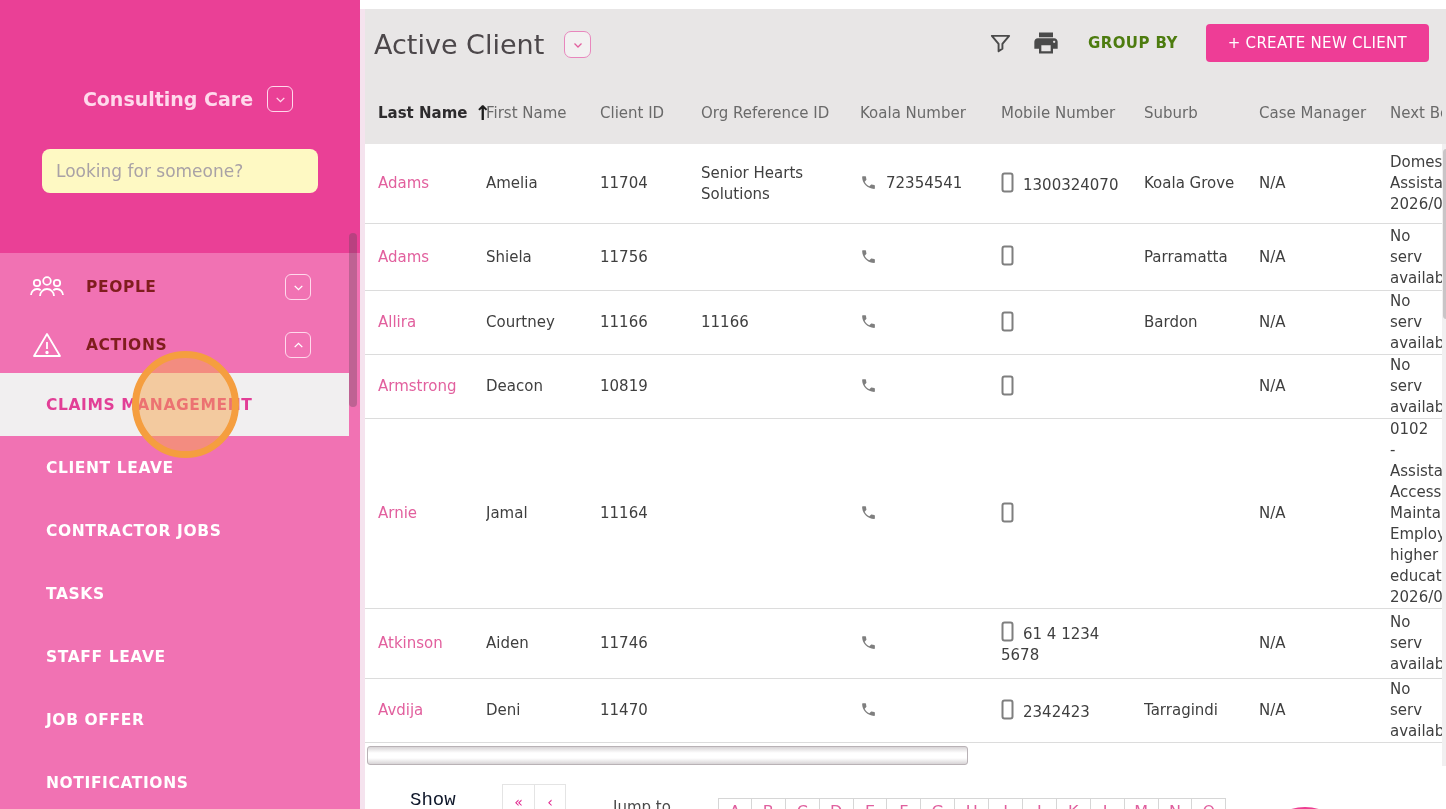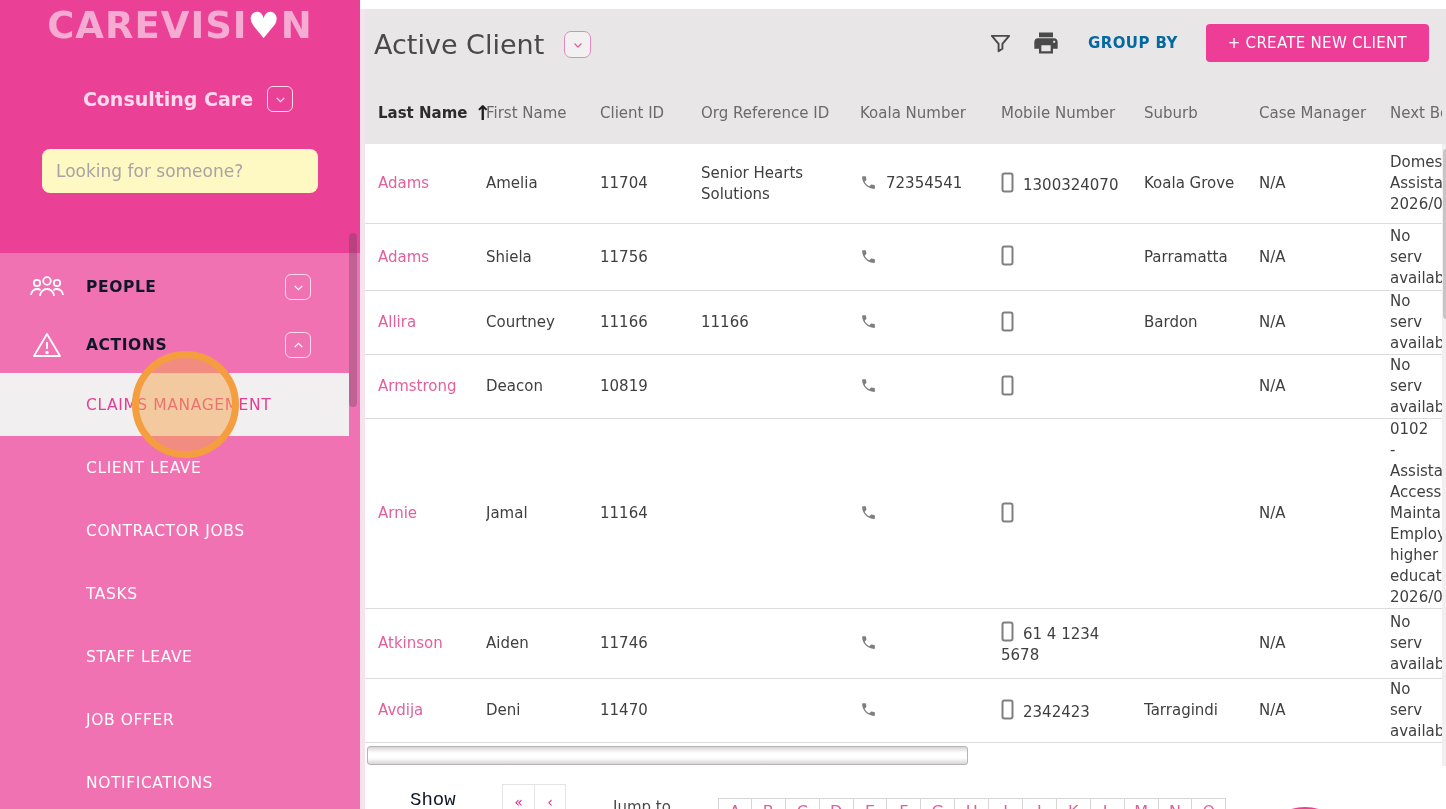--- a/index.html
+++ b/index.html
@@ -18,27 +18,27 @@
   .chev-box { width:26px; height:26px; border:1.5px solid #ffd9ec; border-radius:6px;
               display:inline-flex; align-items:center; justify-content:center; }
   .search-wrap { position:absolute; top:149px; left:42px; width:276px; }
   .search-wrap input { width:276px; height:44px; border:none; border-radius:8px; background:#fef9c3;
                        font-size:17px; color:#555; padding:0 14px; outline:none;
                        font-family:"DejaVu Sans","Liberation Sans",sans-serif; }
   .search-wrap input::placeholder { color:#a9a2a6; }
 
   .menu-item { position:absolute; left:0; width:349px; height:58px; display:flex; align-items:center; cursor:pointer; }
   .menu-item .mi-icon { position:absolute; left:28px; width:38px; display:flex; justify-content:center; }
-  .menu-item .mi-label { position:absolute; left:86px; color:#0f172a; font-size:15.5px; font-weight:600; letter-spacing:.6px; }
+  .menu-item .mi-label { position:absolute; left:86px; color:#7f1d1d; font-size:15.5px; font-weight:600; letter-spacing:.6px; }
   .menu-item .mi-chev { position:absolute; right:38px; }
   .mi-people { top:258px; }
   .mi-actions { top:316px; }
 
   .submenu-item { position:absolute; left:0; width:349px; height:63px; display:flex; align-items:center; cursor:pointer; }
-  .submenu-item span { margin-left:86px; color:#fff; font-size:15.5px; font-weight:400; letter-spacing:.6px; }
+  .submenu-item span { margin-left:46px; color:#fff; font-size:15.5px; font-weight:700; letter-spacing:.6px; }
   .submenu-item.active { background:#f1eff0; }
   .submenu-item.active span { color:#e23e96; }
   .sm-0 { top:373px; } .sm-1 { top:436px; } .sm-2 { top:499px; } .sm-3 { top:562px; }
   .sm-4 { top:625px; } .sm-5 { top:688px; } .sm-6 { top:751px; }
 
   .sidebar-thumb { position:absolute; left:349px; top:233px; width:8px; height:174px;
                    background:rgba(95,70,88,.35); border-radius:4px; }
 
   .click-indicator { position:absolute; left:132px; top:351px; width:107px; height:107px; border-radius:50%;
                      border:7px solid #f59e3f; background:rgba(246,166,77,.5); z-index:30; pointer-events:none; }
@@ -46,21 +46,21 @@
   
   .main { position:absolute; left:360px; top:9px; width:1086px; height:809px; background:#fff;
           border-left:5px solid #f5e3ee; }
   .topbar { position:absolute; left:0; top:0; width:1086px; height:135px; background:#e8e6e6; }
   .title-row { position:absolute; left:9px; top:20px; display:flex; align-items:center; gap:20px; }
   .page-title { font-size:27px; color:#4c474a; }
   .title-chev { width:27px; height:27px; border:1.5px solid #e887bd; border-radius:7px;
                 background:rgba(255,255,255,.45); display:inline-flex; align-items:center; justify-content:center; cursor:pointer; }
   .topbar-actions { position:absolute; right:22px; top:15px; height:38px; display:flex; align-items:center; gap:20px; }
   .icon-btn { display:inline-flex; align-items:center; justify-content:center; cursor:pointer; }
-  .groupby { color:#0369a1; font-size:15px; font-weight:bold; letter-spacing:.4px; margin:0 8px; cursor:pointer; }
+  .groupby { color:#4d7c0f; font-size:15px; font-weight:bold; letter-spacing:.4px; margin:0 8px; cursor:pointer; }
   .create-btn { height:38px; padding:0 22px; background:#ee3d96; color:#fff; border:none; border-radius:4px;
                 font-size:15px; letter-spacing:.3px; cursor:pointer; font-family:"DejaVu Sans","Liberation Sans",sans-serif; }
 
   .grid { display:grid; grid-template-columns:108px 114px 101px 159px 141px 143px 115px 131px 52px; padding-left:13px; }
   .col-headers { position:absolute; left:0; top:72px; width:1077px; height:63px; align-items:center; }
   .col-h { font-size:15px; color:#6a6a6a; padding-right:16px; white-space:nowrap; overflow:hidden; }
   .col-h.sorted { color:#2d2b2d; font-weight:bold; display:flex; align-items:center; gap:7px; overflow:visible; }
   .sort-arrow { font-size:20px; color:#1d1d1d; font-weight:bold; line-height:1; }
 
   .tbody { position:absolute; left:0; top:135px; width:1077px; }
@@ -97,21 +97,20 @@
   .vscroll { position:absolute; left:1077px; top:135px; width:9px; height:622px; background:#f1eff0; }
   .vscroll .vthumb { position:absolute; left:1px; top:5px; width:7px; height:170px; background:#c9c5c7; border-radius:4px; }
 </style>
 </head>
 <body>
 
 <div class="app">
 
   <aside class="sidebar">
     <div class="sidebar-top">
-      <div class="logo"><span>CAREVISI</span><span class="heart">♥</span><span>N</span></div>
       <div class="org-row">
         <span class="org-label">Consulting Care</span>
         <span class="chev-box">
           <svg width="13" height="13" viewBox="0 0 24 24">
               <polyline points="5,9 12,16 19,9" fill="none" stroke="#ffd9ec" stroke-width="2.5"></polyline>
             </svg>
         </span>
       </div>
       <div class="search-wrap">
         <input type="text" value="" placeholder="Looking for someone?" style="">

